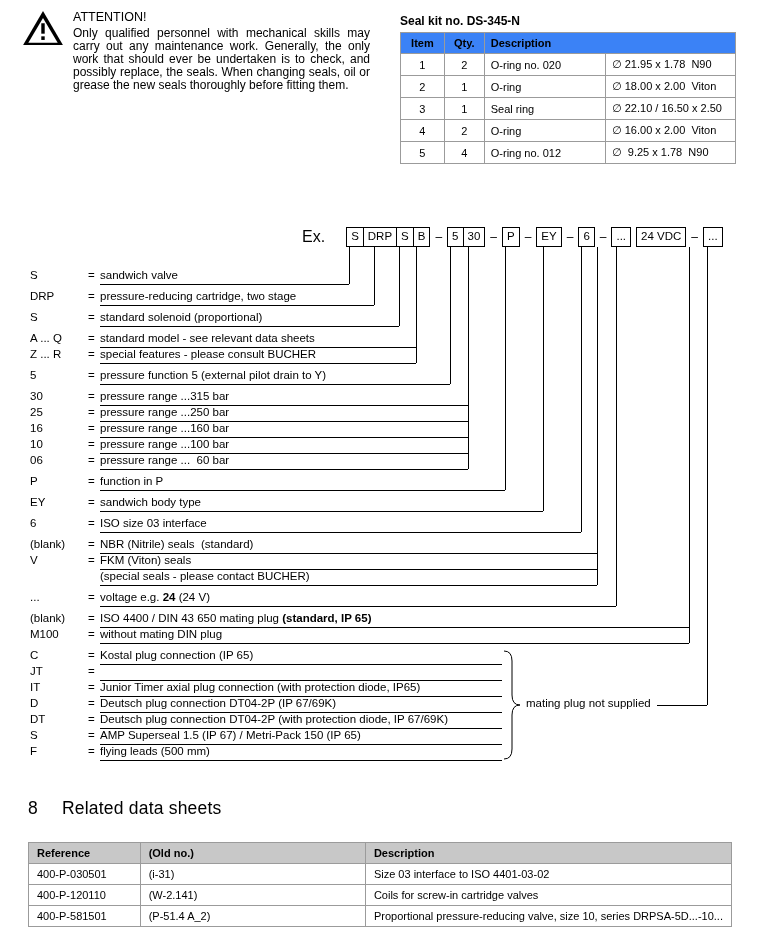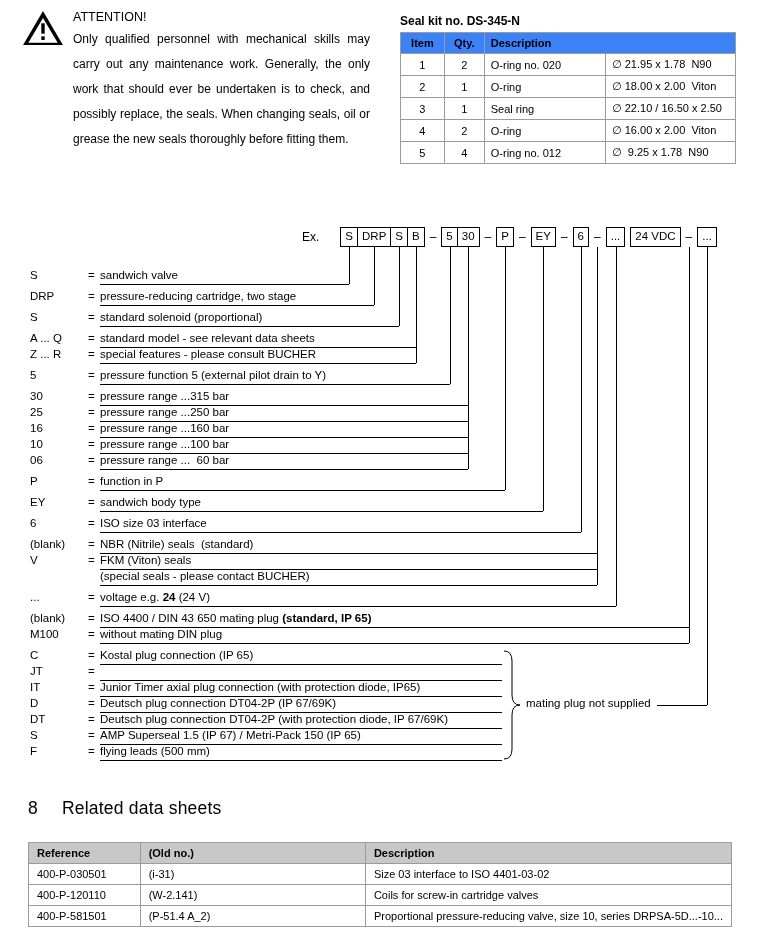--- a/index.html
+++ b/index.html
@@ -4,42 +4,42 @@
 <style>
   *{margin:0;padding:0;box-sizing:border-box;}
   html,body{background:#fff;}
   body{font-family:"Liberation Sans","DejaVu Sans",sans-serif;color:#000;}
   .page{position:relative;width:760px;height:940px;background:#fff;overflow:hidden;}
 
   
   .attention{position:absolute;left:22px;top:10px;width:348px;display:flex;gap:9px;}
   .warnicon{flex:0 0 42px;}
   .atitle{font-size:12.5px;font-weight:normal;margin-bottom:3px;}
-  .abody{font-size:12px;line-height:25px;text-align:justify;}
+  .abody{font-size:12px;line-height:13px;text-align:justify;}
 
   
   .sealkit{position:absolute;left:400px;top:14px;width:336px;}
   .sktitle{font-size:12px;font-weight:bold;margin-bottom:4px;}
   table{border-collapse:collapse;}
   .sktable{width:336px;font-size:11px;}
   .sktable th,.sktable td{border:1px solid #9b9b9b;padding:3px 6px;text-align:left;white-space:pre;}
   .sktable th{background:#3b82f6;height:21px;}
   .sktable td{height:22px;}
   .sktable .ctr{text-align:center;}
 
   
   .h1{position:absolute;left:28px;font-size:17.5px;letter-spacing:.2px;}
   .hnum{display:inline-block;width:34px;}
   #h7{top:190px;}
   #h8{top:798px;}
 
   
   #diagram{position:absolute;left:0;top:222px;width:760px;}
   #exrow{display:flex;align-items:center;margin:5px 0 0 302px;white-space:nowrap;}
-  .exlabel{font-size:12px;margin-right:16px;}
+  .exlabel{font-size:16px;margin-right:16px;}
   .obox{display:inline-block;border:1px solid #000;background:#fff;font-size:11.5px;line-height:13px;padding:2px 4px 3px;text-align:center;margin-left:5px;}
   .obox.joined{margin-left:-1px;}
   .dash{display:inline-block;margin-left:5px;font-size:12px;}
   #coderows{margin-top:22px;width:760px;}
   .crow{position:relative;height:16px;font-size:11.5px;}
   .crow.gap{margin-top:5px;}
   .ccode{position:absolute;left:30px;white-space:pre;}
   .ceq{position:absolute;left:88px;}
   .cdesc{position:absolute;left:100px;white-space:pre;}
   .b{font-weight:bold;}

